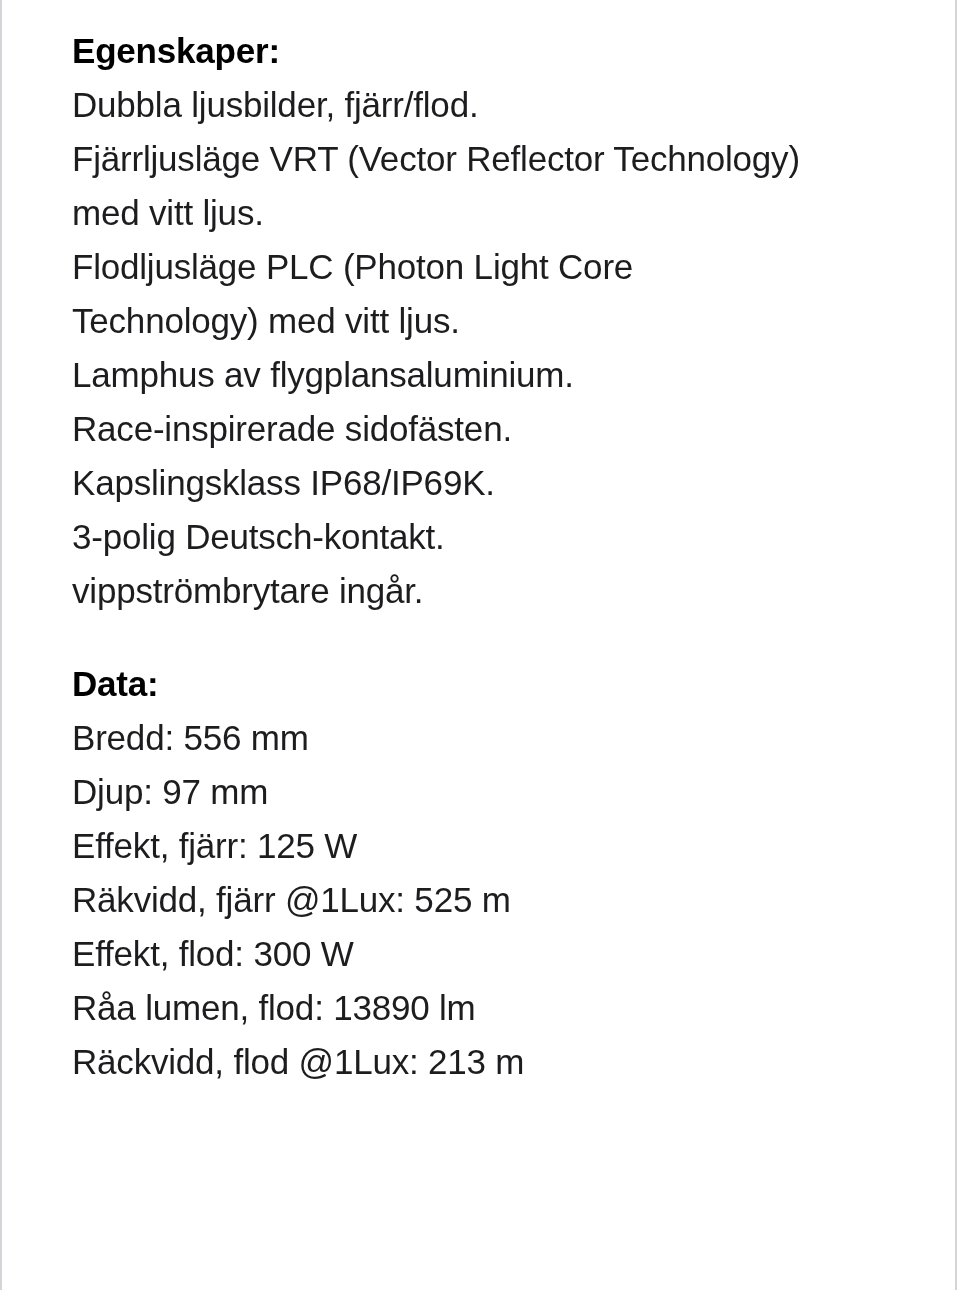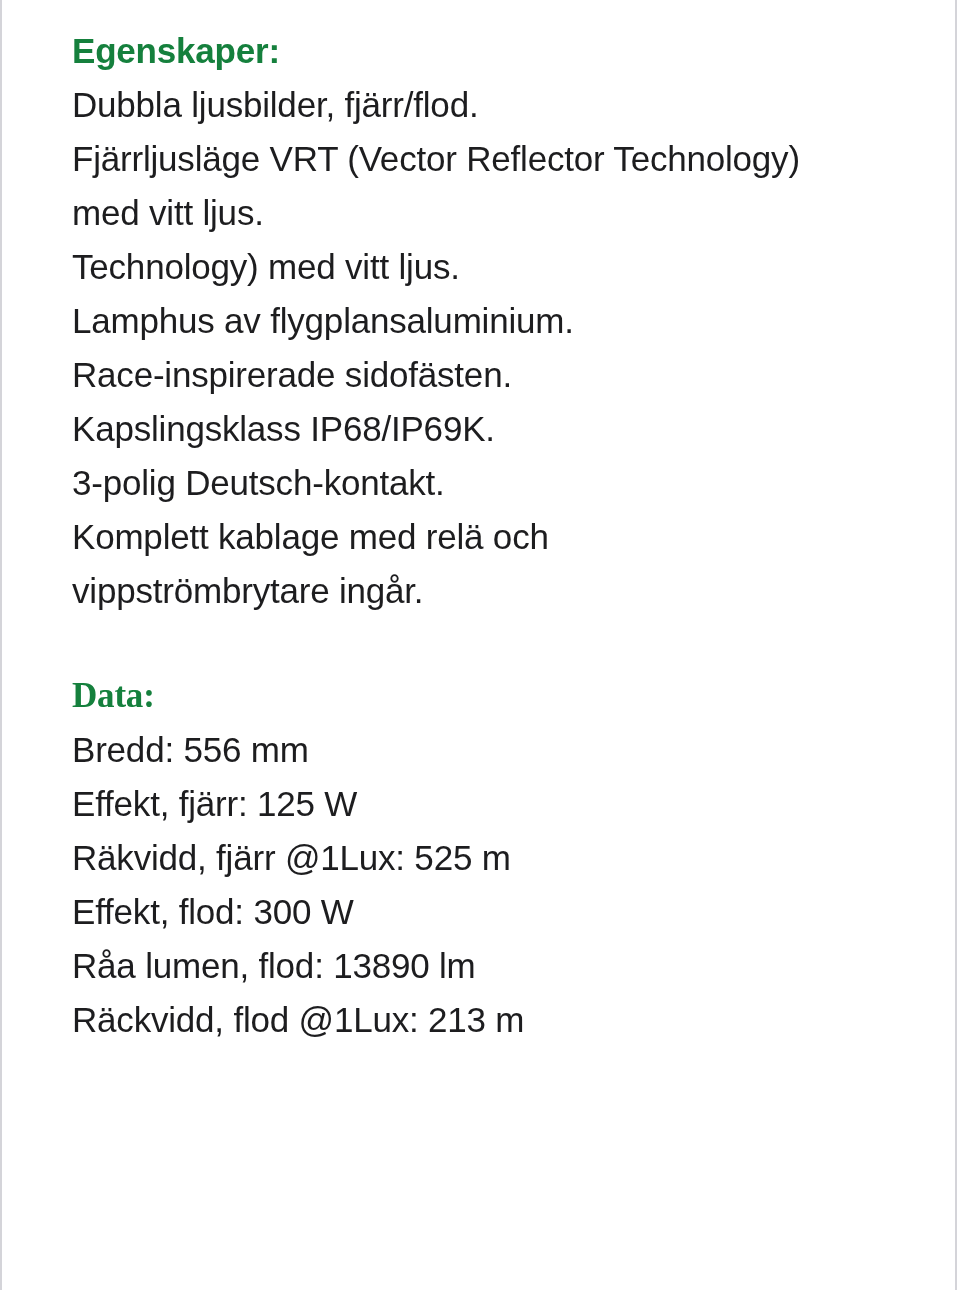--- a/index.html
+++ b/index.html
@@ -17,52 +17,52 @@
     padding: 24px 60px 46px 70px;
     color: #1d1d1f;
     font-size: 35px;
     line-height: 54px;
     letter-spacing: -0.2px;
   }
   .section-heading {
     font-size: 35px;
     line-height: 54px;
     font-weight: 700;
-    color: #15803d;
+    color: #000000;
   }
   .section-data .section-heading {
-    margin-top: 51px;
-    font-family: Liberation Serif, serif;
+    margin-top: 39px;
   }
   .line {
     white-space: nowrap;
   }
 </style>
 </head>
 <body>
 
 <div class="page">
 
   <section class="section-features">
     <h2 class="section-heading">Egenskaper:</h2>
     <div class="line">Dubbla ljusbilder, fjärr/flod.</div>
     <div class="line">Fjärrljusläge VRT (Vector Reflector Technology)</div>
     <div class="line">med vitt ljus.</div>
+    <div class="line">Flodljusläge PLC (Photon Light Core</div>
     <div class="line">Technology) med vitt ljus.</div>
     <div class="line">Lamphus av flygplansaluminium.</div>
     <div class="line">Race-inspirerade sidofästen.</div>
     <div class="line">Kapslingsklass IP68/IP69K.</div>
     <div class="line">3-polig Deutsch-kontakt.</div>
-    <div class="line">Komplett kablage med relä och</div>
     <div class="line">vippströmbrytare ingår.</div>
   </section>
 
   <section class="section-data">
     <h2 class="section-heading">Data:</h2>
     <div class="line">Bredd: 556 mm</div>
+    <div class="line">Djup: 97 mm</div>
     <div class="line">Effekt, fjärr: 125 W</div>
     <div class="line">Räkvidd, fjärr @1Lux: 525 m</div>
     <div class="line">Effekt, flod: 300 W</div>
     <div class="line">Råa lumen, flod: 13890 lm</div>
     <div class="line">Räckvidd, flod @1Lux: 213 m</div>
   </section>
 
 </div>
 
 </body></html>

